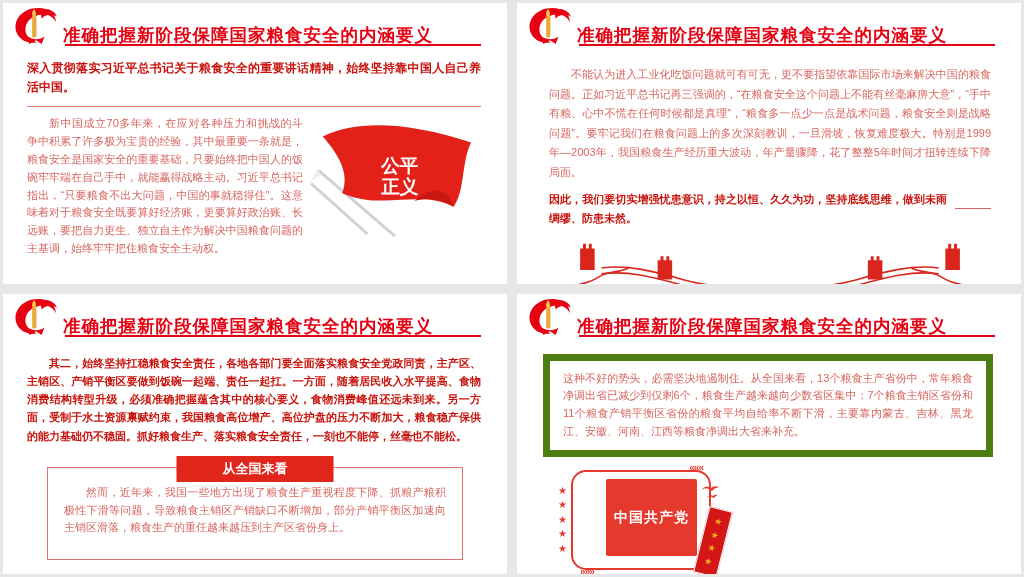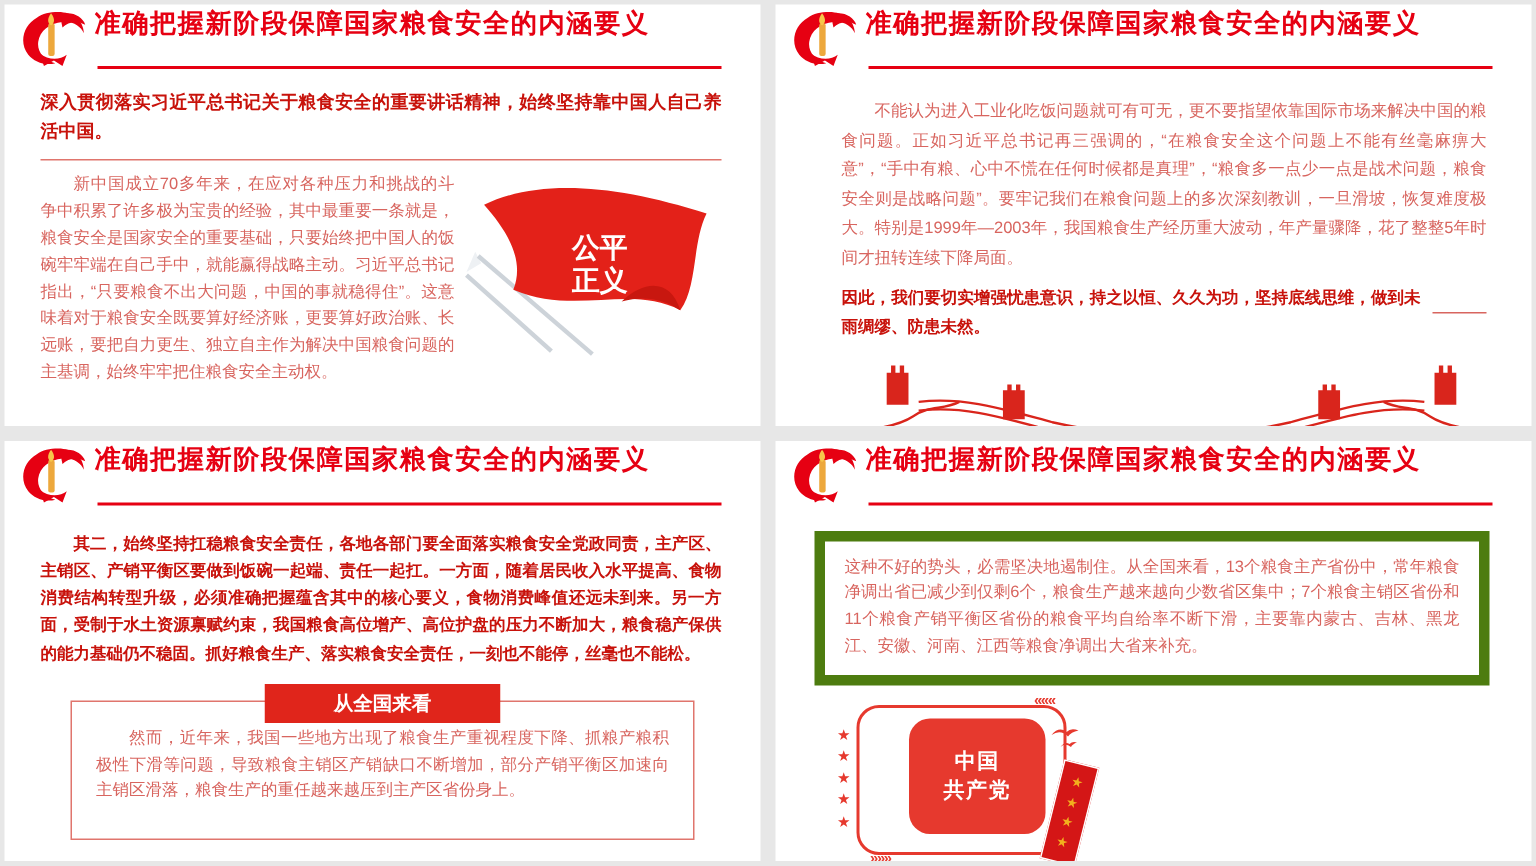--- a/index.html
+++ b/index.html
@@ -13,21 +13,21 @@
     padding:3px;display:grid;
     grid-template-columns:1fr 1fr;grid-template-rows:1fr 1fr;
     gap:10px;
   }
   .slide{background:#ffffff;position:relative;overflow:hidden;}
 
   
   .slide-header{position:relative;height:46px;}
   .emblem{position:absolute;left:10px;top:4px;width:44px;height:38px;}
   .slide-title{
-    position:absolute;left:60px;top:0;right:24px;
+    position:absolute;left:60px;top:20px;right:24px;
     color:#e60012;font-weight:bold;font-size:17.5px;letter-spacing:1px;
     white-space:nowrap;overflow:hidden;
   }
   .header-rule{
     position:absolute;left:62px;right:26px;bottom:3px;height:2px;background:#e60012;
   }
 
   
   .content{position:absolute;left:0;right:0;top:46px;bottom:0;}
   p{margin:0;}
@@ -44,21 +44,21 @@
   
   .s1-content{padding:10px 26px 0 24px;}
   .s1-lead{font-size:12px;line-height:1.6;margin-bottom:6px;}
   .s1-divider{height:1px;background:#e0756d;margin:9px 0 8px 0;}
   .s1-row{display:flex;}
   .s1-p3{flex:1;min-width:0;}
   .flag-wrap{width:178px;flex:0 0 178px;position:relative;margin-top:2px;}
   .flag-svg{width:178px;height:122px;display:block;}
 
   
-  .s2-content{padding:16px 30px 0 44px;}
+  .s2-content{padding:16px 30px 0 32px;}
   .s2-p1{line-height:1.78;}
   .s2-lead-row{display:flex;align-items:center;margin-top:8px;}
   .s2-lead{flex:0 1 auto;}
   .dashline{flex:1;height:1px;background:#d8655f;margin-left:8px;min-width:36px;}
   .wall-svg{display:block;width:440px;height:62px;margin:8px auto 0 auto;}
 
   
   .s3-content{padding:14px 26px 0 24px;}
   .s3-boxwrap{
     margin:22px 18px 0 20px;border:1px solid #e0756d;position:relative;
@@ -76,22 +76,22 @@
   .s4-box1{margin-bottom:9px;}
   .s4-row{display:flex;align-items:flex-start;}
   .s4-box2{width:290px;flex:0 0 290px;}
   .badge{position:relative;width:146px;height:104px;margin:4px 0 0 28px;}
   .badge-outline{
     position:absolute;left:0;top:0;right:6px;bottom:4px;
     border:2px solid #e6392e;border-radius:15px;
   }
   .badge-inner{
     position:absolute;left:9px;top:9px;right:20px;bottom:18px;
-    background:#e6392e;border-radius:14px;
-    display:flex;flex-direction:column;justify-content:center;align-items:center;
+    background:#e6392e;border-radius:2px;
+    display:flex;flex-direction:row;justify-content:center;align-items:center;
     color:#ffffff;font-weight:bold;font-size:14px;line-height:1.35;letter-spacing:1px;margin-left:26px;
   }
   .badge-stars{
     position:absolute;left:-13px;top:14px;width:11px;
     color:#e6392e;font-size:10px;line-height:1.45;word-break:break-all;
   }
   .badge-chevrons{
     position:absolute;top:-8px;right:14px;color:#e6392e;font-size:10px;
     font-weight:bold;letter-spacing:-1px;
   }

